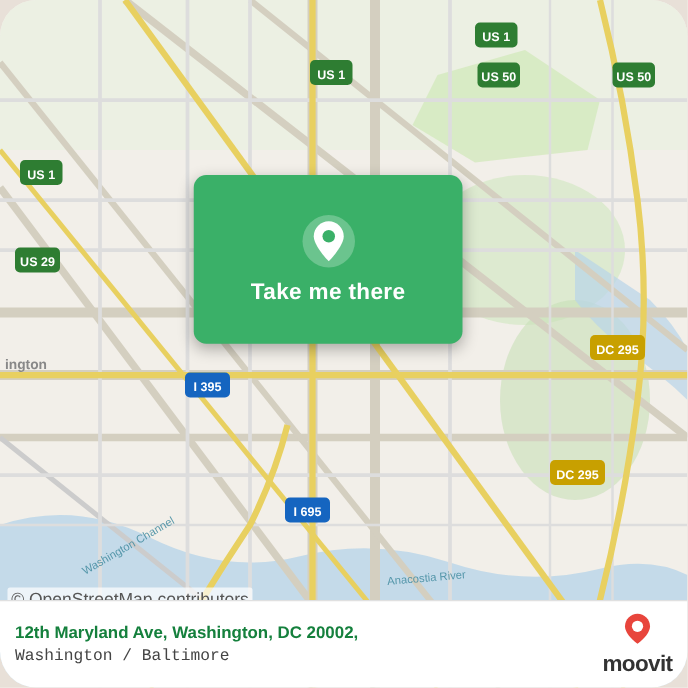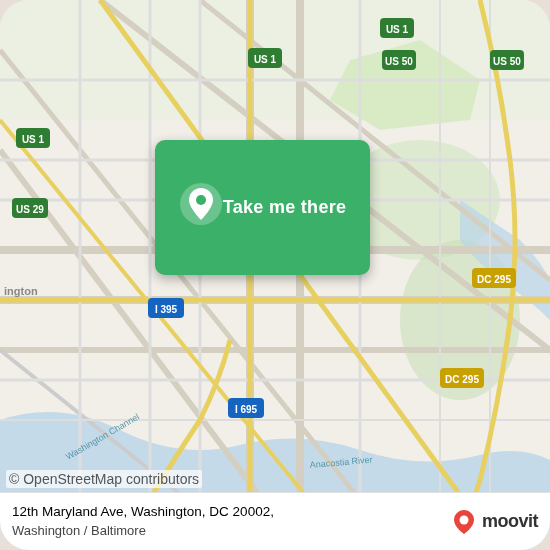--- a/index.html
+++ b/index.html
@@ -38,21 +38,21 @@
     
     .card-overlay {
       position: absolute;
       top: 140px;
       left: 155px;
       width: 215px;
       height: 135px;
       background: #3ab068;
       border-radius: 10px;
       display: flex;
-      flex-direction: row;
+      flex-direction: column;
       align-items: center;
       justify-content: center;
       box-shadow: 0 4px 12px rgba(0,0,0,0.3);
       cursor: pointer;
     }
 
     .location-pin {
       width: 44px;
       height: 44px;
       margin-bottom: 8px;
@@ -80,36 +80,38 @@
       min-height: 58px;
     }
 
     .address-block {
       display: flex;
       flex-direction: column;
     }
 
     .address-line {
       font-size: 13.5px;
-      color: #000000;
-      font-weight: 400;
+      color: #15803d;
+      font-weight: 700;
       line-height: 1.4;
     }
 
     .region-line {
       font-size: 13px;
       color: #444;
       line-height: 1.4;
+      font-family: Liberation Mono, monospace;
     }
 
     .moovit-logo {
       display: flex;
       align-items: center;
       gap: 4px;
       flex-shrink: 0;
+      flex-direction: column;
     }
 
     .moovit-pin {
       width: 28px;
       height: 28px;
     }
 
     .moovit-text {
       font-size: 18px;
       font-weight: 700;

